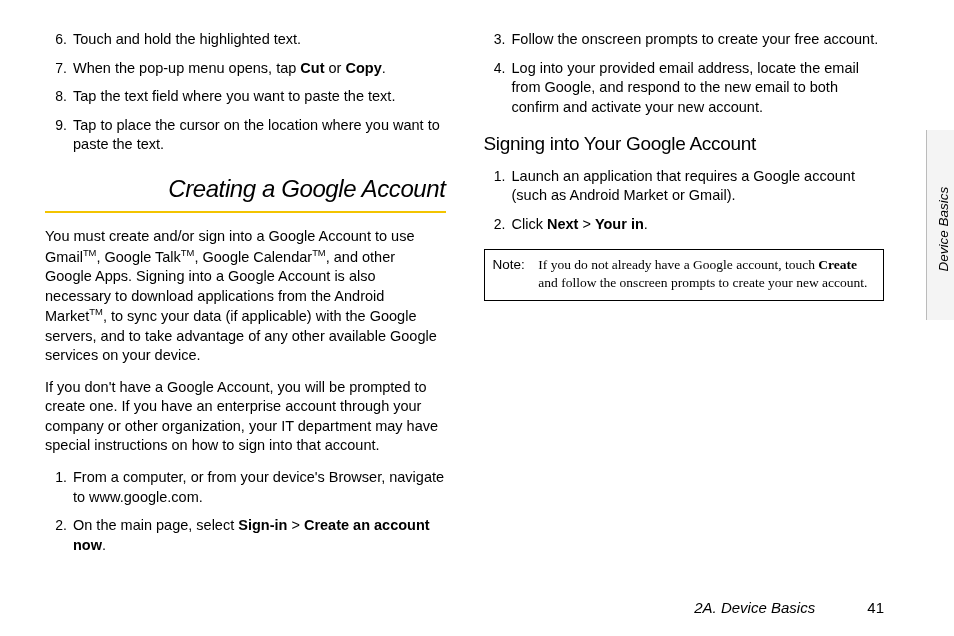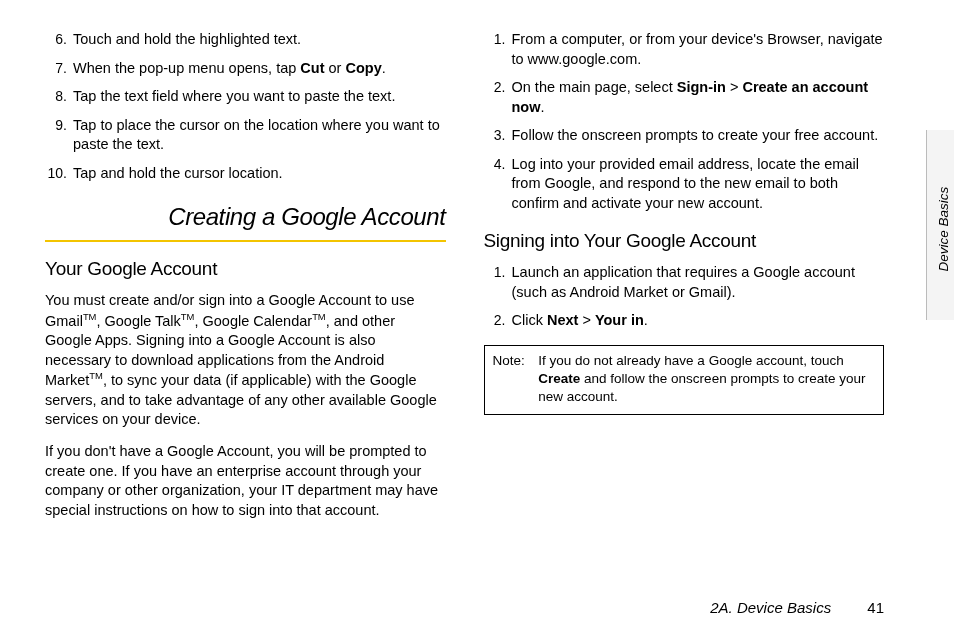--- a/index.html
+++ b/index.html
@@ -72,31 +72,32 @@
   }
   .note-box .note-lbl {
     display: inline-block;
     width: 42px;
     vertical-align: top;
   }
   .note-box .note-txt {
     display: inline-block;
     width: calc(100% - 48px);
     vertical-align: top;
+    font-family: Liberation Serif, serif;
   }
   .footer {
     position: absolute;
     bottom: 18px;
     right: 70px;
     font-style: italic;
     font-size: 15px;
   }
   .footer .pnum {
     font-style: normal;
-    margin-left: 32px;
+    margin-left: 48px;
   }
   .side-tab {
     position: absolute;
     right: 0;
     top: 130px;
     width: 28px;
     height: 190px;
     border-left: 1px solid #bbb;
     background: #f4f4f4;
   }
@@ -128,30 +129,25 @@
         <span class="txt">When the pop-up menu opens, tap <b>Cut</b> or <b>Copy</b>.</span>
       </li>
     <li>
         <span class="num">8.</span>
         <span class="txt">Tap the text field where you want to paste the text.</span>
       </li>
     <li>
         <span class="num">9.</span>
         <span class="txt">Tap to place the cursor on the location where you want to paste the text.</span>
       </li>
-    <li>
-        <span class="num">10.</span>
-        <span class="txt">Tap and hold the cursor location.</span>
-      </li>
   </ol>
 
   <h1 class="section">Creating a Google Account</h1>
   <div class="underline"></div>
 
-  <h2 class="sub">Your Google Account</h2>
   <p class="body">You must create and/or sign into a Google Account to use Gmail<sup class="tm">TM</sup>, Google Talk<sup class="tm">TM</sup>, Google Calendar<sup class="tm">TM</sup>, and other Google Apps. Signing into a Google Account is also necessary to download applications from the Android Market<sup class="tm">TM</sup>, to sync your data (if applicable) with the Google servers, and to take advantage of any other available Google services on your device.</p>
 
   <p class="body">If you don't have a Google Account, you will be prompted to create one. If you have an enterprise account through your company or other organization, your IT department may have special instructions on how to sign into that account.</p>
 
   <ol class="steps">
     <li>
         <span class="num">1.</span>
         <span class="txt">From a computer, or from your device's Browser, navigate to www.google.com.</span>
       </li>
     <li>

